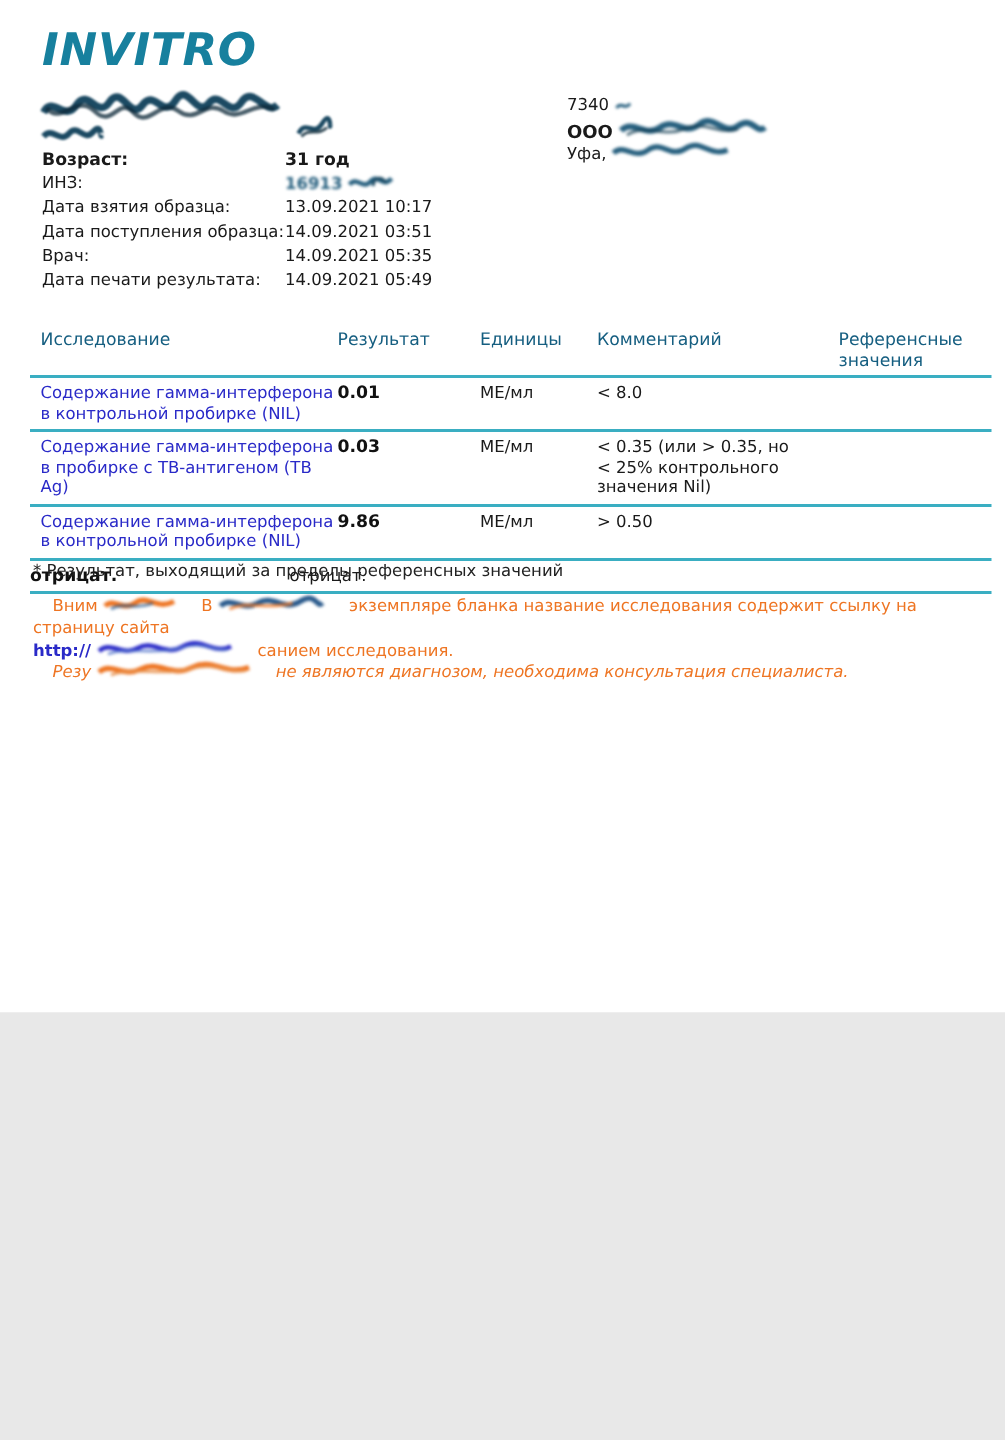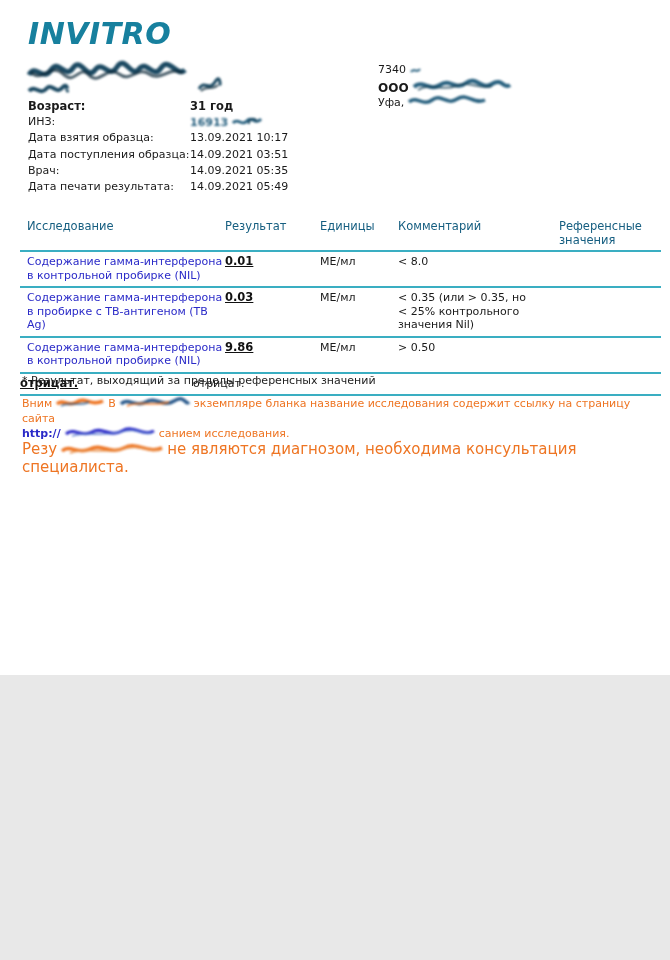--- a/index.html
+++ b/index.html
@@ -34,27 +34,27 @@
   .thead{padding:2px 0 3px 0;}
   .c{line-height:13.5px;white-space:pre-line;}
   .c1{width:198px;padding-left:7px;}
   .c2{width:95px;}
   .c3{width:78px;}
   .c4{width:150px;}
   .c4h{width:102px;}
   .c5{flex:1;}
   .hc{color:#155e80;font-size:11.5px;}
   .testname{color:#2a2ac8;}
-  .result{font-weight:bold;color:#111;font-size:11.5px;text-decoration:underline;}
+  .result{font-weight:bold;color:#111;font-size:11.5px;}
   
   .footnote{position:absolute;left:22px;top:374px;font-size:11px;color:#222;}
   .notice{position:absolute;left:22px;top:396px;width:625px;font-size:11px;line-height:14.5px;}
-  .orange{color:#ee7523;}
+  .orange{color:#ee7523;margin-left:13px;}
   .link{color:#2a2ac8;text-decoration:none;font-weight:bold;}
-  .notice2{position:absolute;left:22px;top:440px;width:625px;font-size:15px;}
+  .notice2{position:absolute;left:22px;top:440px;width:625px;font-size:11px;font-style:italic;}
   
   .qr{position:absolute;left:30px;top:808px;filter:blur(0.7px);}
   .waves{position:absolute;left:34px;top:902px;filter:blur(0.6px);}
   .stamp{position:absolute;left:426px;top:810px;filter:blur(1px);opacity:.9;}
   .sig{position:absolute;left:538px;top:820px;filter:blur(0.5px);}
   .pagefoot{position:absolute;right:12px;top:942px;font-size:10px;color:#3b3550;}
 </style>
 </head>
 <body>
 

